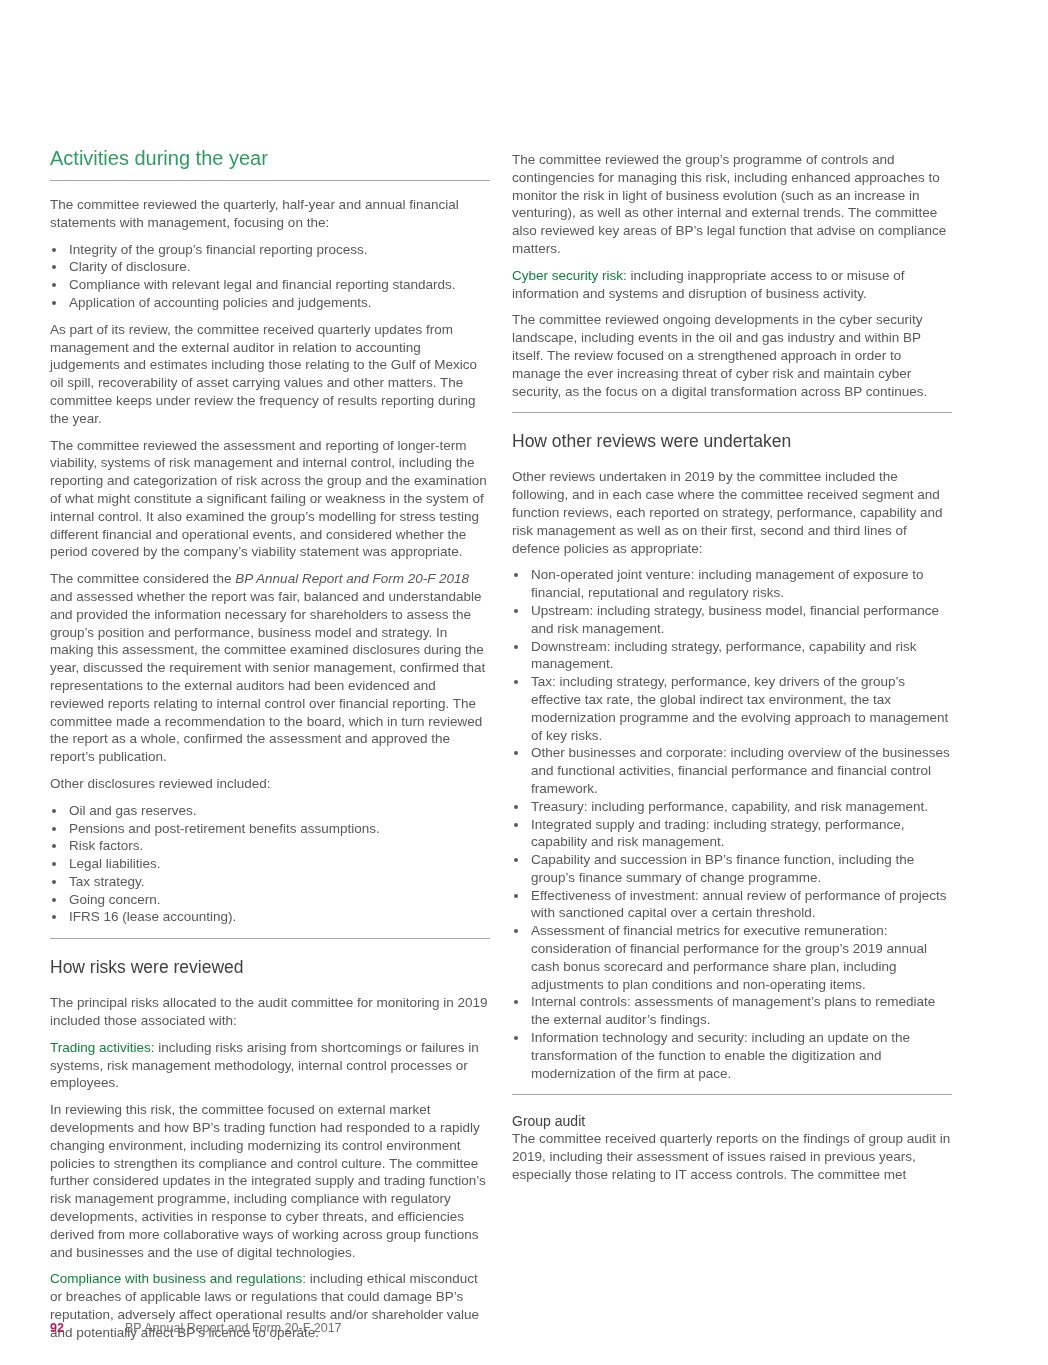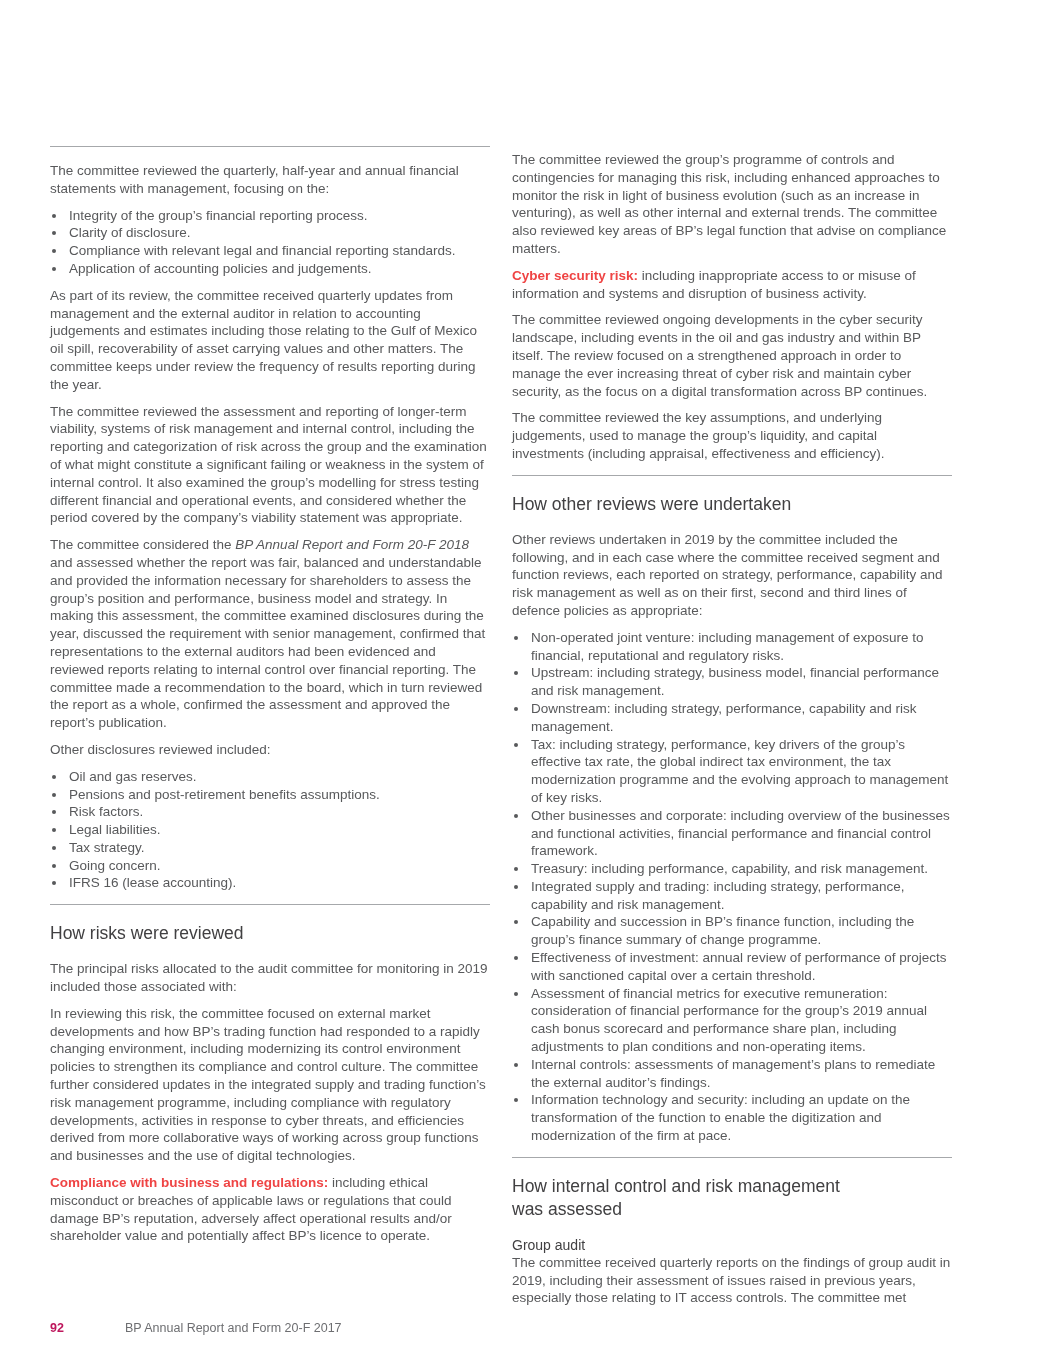--- a/index.html
+++ b/index.html
@@ -50,22 +50,22 @@
   .section-heading .hline { display: block; }
   .heading-gap { margin-bottom: 15px; }
   p { margin: 0 0 9px 0; }
   ul {
     margin: 0 0 9px 0;
     padding: 0 0 0 17px;
     list-style: disc outside;
   }
   li { padding-left: 2px; }
   .lead {
-    font-weight: 700;
-    color: #ef4444;
+    font-weight: 400;
+    color: #15803d;
   }
   em { font-style: italic; }
   .subheading {
     color: #414042;
     font-size: 14px;
     line-height: 18px;
     font-weight: 400;
     margin: 0;
   }
   .footer {
@@ -83,20 +83,21 @@
   }
   .footer .report-title { color: #6d6e71; }
 </style>
 </head>
 <body>
 
 <div class="page">
   <div class="columns">
 
     <div class="col col-left">
+      <h1 class="page-title" id="pageTitle" style="color: rgb(47, 156, 99);">Activities during the year</h1>
       <hr class="rule">
 
       <p>The committee reviewed the quarterly, half-year and annual financial statements with management, focusing on the:</p>
       <ul>
         <li>Integrity of the group’s financial reporting process.</li>
         <li>Clarity of disclosure.</li>
         <li>Compliance with relevant legal and financial reporting standards.</li>
         <li>Application of accounting policies and judgements.</li>
       </ul>
       <p>As part of its review, the committee received quarterly updates from management and the external auditor in relation to accounting judgements and estimates including those relating to the Gulf of Mexico oil spill, recoverability of asset carrying values and other matters. The committee keeps under review the frequency of results reporting during the year.</p>
@@ -109,53 +110,49 @@
         <li>Risk factors.</li>
         <li>Legal liabilities.</li>
         <li>Tax strategy.</li>
         <li>Going concern.</li>
         <li>IFRS 16 (lease accounting).</li>
       </ul>
 
       <hr class="rule rule-above">
       <h2 class="section-heading heading-gap">How risks were reviewed</h2>
       <p>The principal risks allocated to the audit committee for monitoring in 2019 included those associated with:</p>
+      <p><strong class="lead">Trading activities:</strong><span> including risks arising from shortcomings or failures in systems, risk management methodology, internal control processes or employees.</span></p>
       <p>In reviewing this risk, the committee focused on external market developments and how BP’s trading function had responded to a rapidly changing environment, including modernizing its control environment policies to strengthen its compliance and control culture. The committee further considered updates in the integrated supply and trading function’s risk management programme, including compliance with regulatory developments, activities in response to cyber threats, and efficiencies derived from more collaborative ways of working across group functions and businesses and the use of digital technologies.</p>
       <p><strong class="lead">Compliance with business and regulations:</strong><span> including ethical misconduct or breaches of applicable laws or regulations that could damage BP’s reputation, adversely affect operational results and/or shareholder value and potentially affect BP’s licence to operate.</span></p>
     </div>
 
     <div class="col col-right">
       <p>The committee reviewed the group’s programme of controls and contingencies for managing this risk, including enhanced approaches to monitor the risk in light of business evolution (such as an increase in venturing), as well as other internal and external trends. The committee also reviewed key areas of BP’s legal function that advise on compliance matters.</p>
       <p><strong class="lead">Cyber security risk:</strong><span> including inappropriate access to or misuse of information and systems and disruption of business activity.</span></p>
       <p>The committee reviewed ongoing developments in the cyber security landscape, including events in the oil and gas industry and within BP itself. The review focused on a strengthened approach in order to manage the ever increasing threat of cyber risk and maintain cyber security, as the focus on a digital transformation across BP continues.</p>
-      <p>The committee reviewed the key assumptions, and underlying judgements, used to manage the group’s liquidity, and capital investments (including appraisal, effectiveness and efficiency).</p>
 
       <hr class="rule rule-above">
       <h2 class="section-heading heading-gap">How other reviews were undertaken</h2>
       <p>Other reviews undertaken in 2019 by the committee included the following, and in each case where the committee received segment and function reviews, each reported on strategy, performance, capability and risk management as well as on their first, second and third lines of defence policies as appropriate:</p>
       <ul>
         <li>Non-operated joint venture: including management of exposure to financial, reputational and regulatory risks.</li>
         <li>Upstream: including strategy, business model, financial performance and risk management.</li>
         <li>Downstream: including strategy, performance, capability and risk management.</li>
         <li>Tax: including strategy, performance, key drivers of the group’s effective tax rate, the global indirect tax environment, the tax modernization programme and the evolving approach to management of key risks.</li>
         <li>Other businesses and corporate: including overview of the businesses and functional activities, financial performance and financial control framework.</li>
         <li>Treasury: including performance, capability, and risk management.</li>
         <li>Integrated supply and trading: including strategy, performance, capability and risk management.</li>
         <li>Capability and succession in BP’s finance function, including the group’s finance summary of change programme.</li>
         <li>Effectiveness of investment: annual review of performance of projects with sanctioned capital over a certain threshold.</li>
         <li>Assessment of financial metrics for executive remuneration: consideration of financial performance for the group’s 2019 annual cash bonus scorecard and performance share plan, including adjustments to plan conditions and non-operating items.</li>
         <li>Internal controls: assessments of management’s plans to remediate the external auditor’s findings.</li>
         <li>Information technology and security: including an update on the transformation of the function to enable the digitization and modernization of the firm at pace.</li>
       </ul>
 
       <hr class="rule rule-above">
-      <h2 class="section-heading" style="margin-bottom:15px;">
-          <span class="hline">How internal control and risk management</span>
-          <span class="hline">was assessed</span>
-        </h2>
       <p class="subheading">Group audit</p>
       <p>The committee received quarterly reports on the findings of group audit in 2019, including their assessment of issues raised in previous years, especially those relating to IT access controls. The committee met</p>
     </div>
   </div>
 
   <div class="footer">
     <span class="page-num">92</span><span class="report-title">BP Annual Report and Form 20-F 2017</span>
   </div>
 </div>
 

